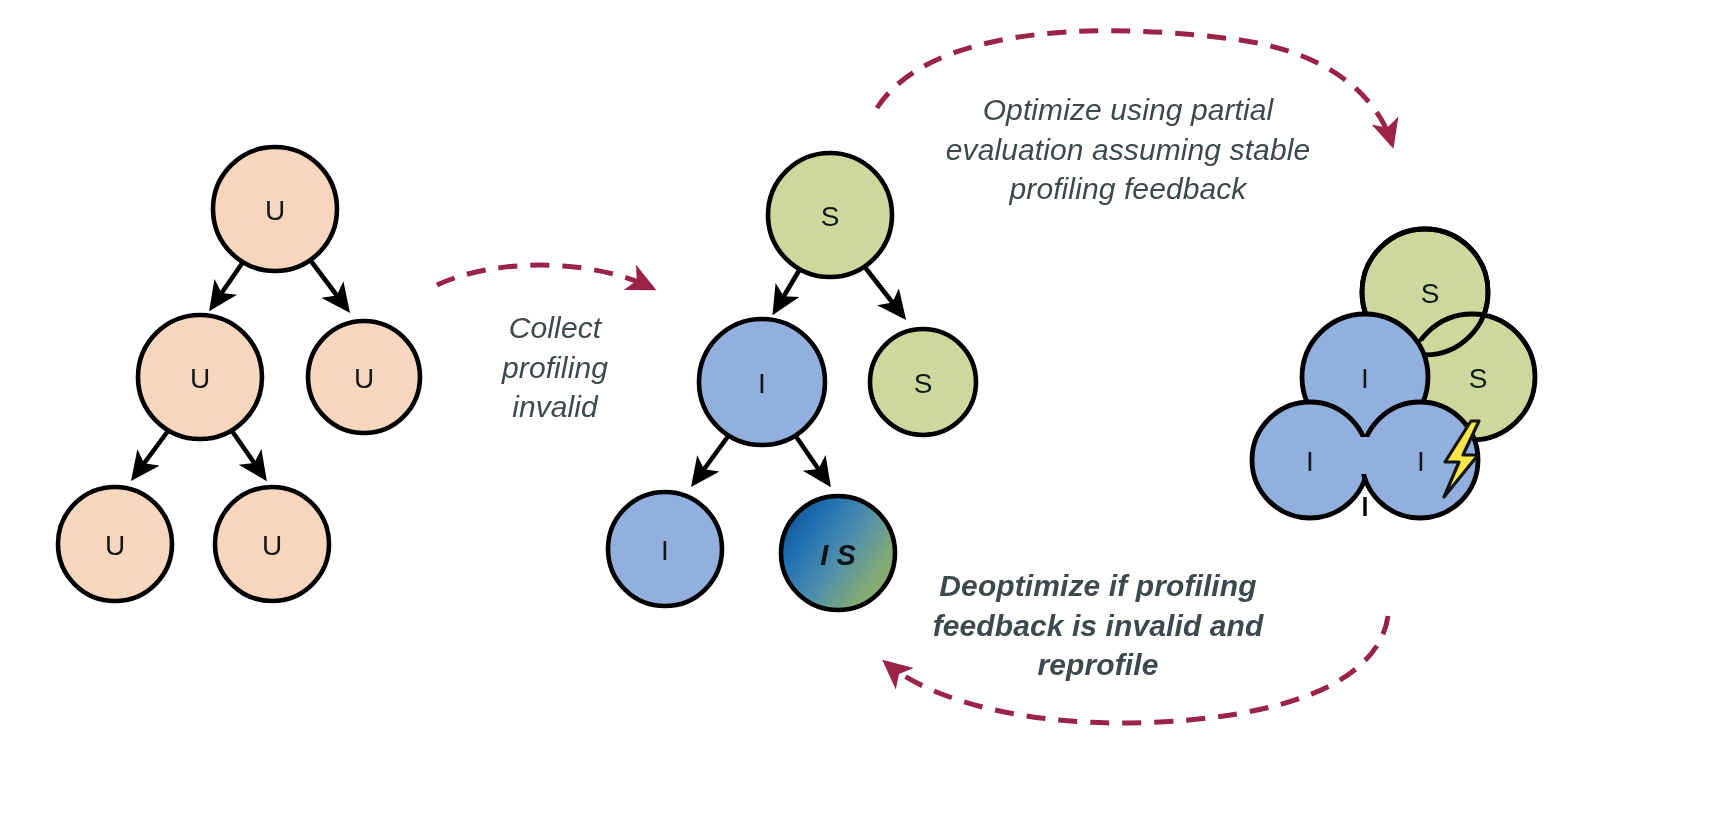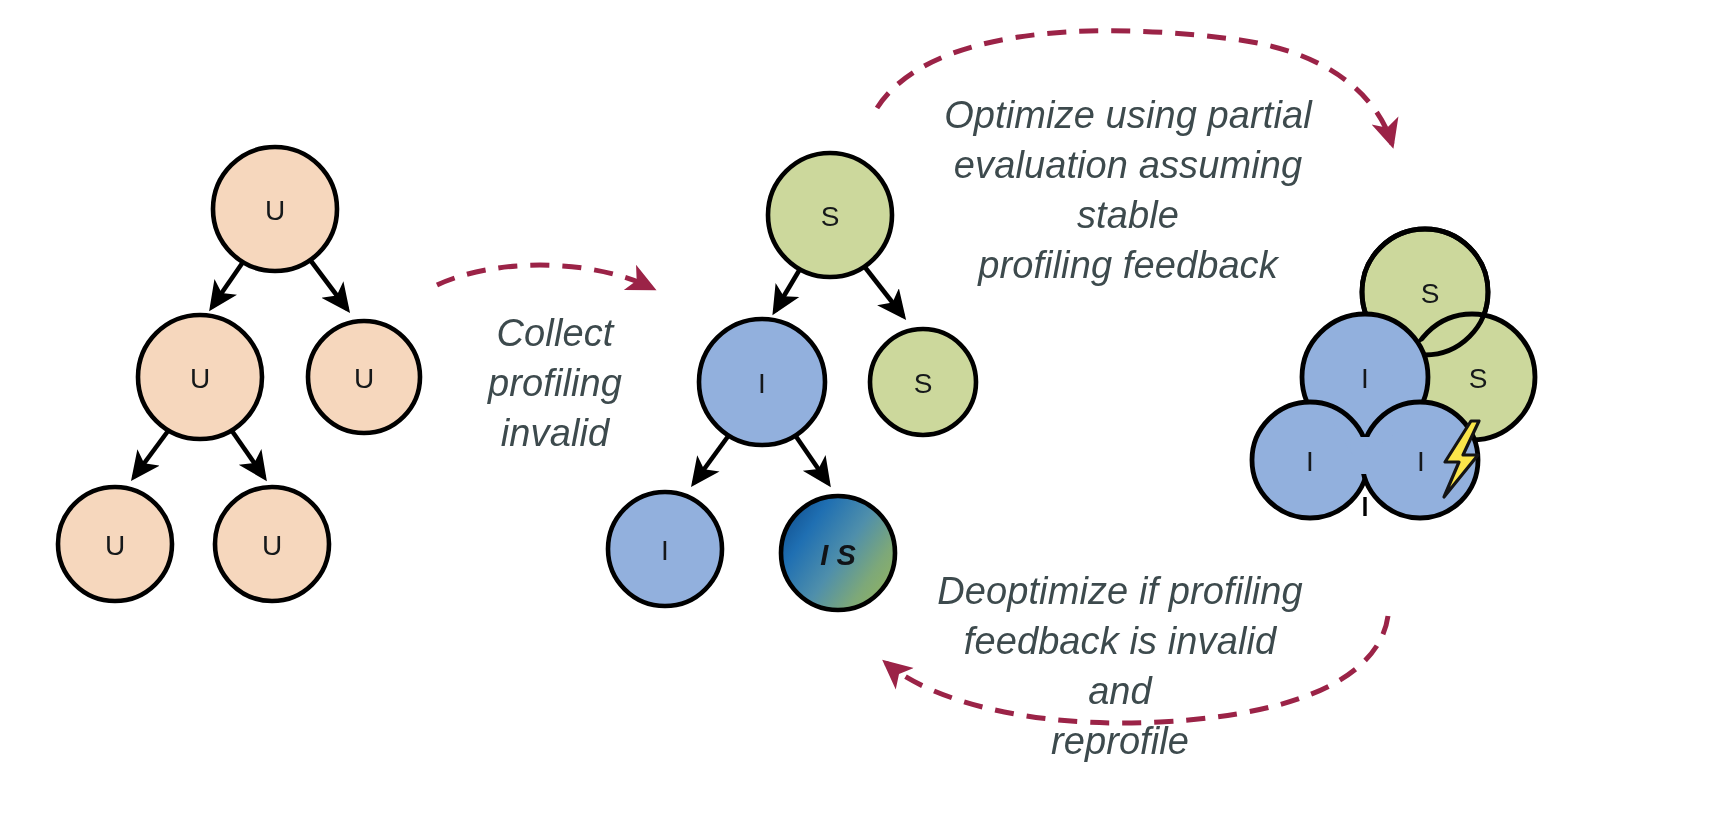--- a/index.html
+++ b/index.html
@@ -23,41 +23,42 @@
     position: absolute;
     left: 0;
     top: 0;
     width: 1728px;
     height: 816px;
   }
   .anno {
     position: absolute;
     color: #3d4a4d;
     font-style: italic;
-    font-size: 38px;
+    font-size: 30px;
     line-height: 1.32;
     text-align: center;
     font-family: "Liberation Sans", "DejaVu Sans", sans-serif;
     white-space: pre-line;
     letter-spacing: 0.1px;
   }
   #label-optimize {
     left: 938px;
     top: 90px;
     width: 380px;
   }
   #label-collect {
     left: 455px;
     top: 308px;
     width: 200px;
   }
   #label-deoptimize {
-    left: 930px;
+    left: 908px;
     top: 566px;
     width: 380px;
+    font-weight: bold;
   }
   .node-text {
     font-family: "Liberation Sans", "DejaVu Sans", sans-serif;
     font-size: 28px;
     fill: #15181a;
     text-anchor: middle;
     dominant-baseline: central;
   }
   .node-text-gradient {
     font-family: "Liberation Sans", "DejaVu Sans", sans-serif;

